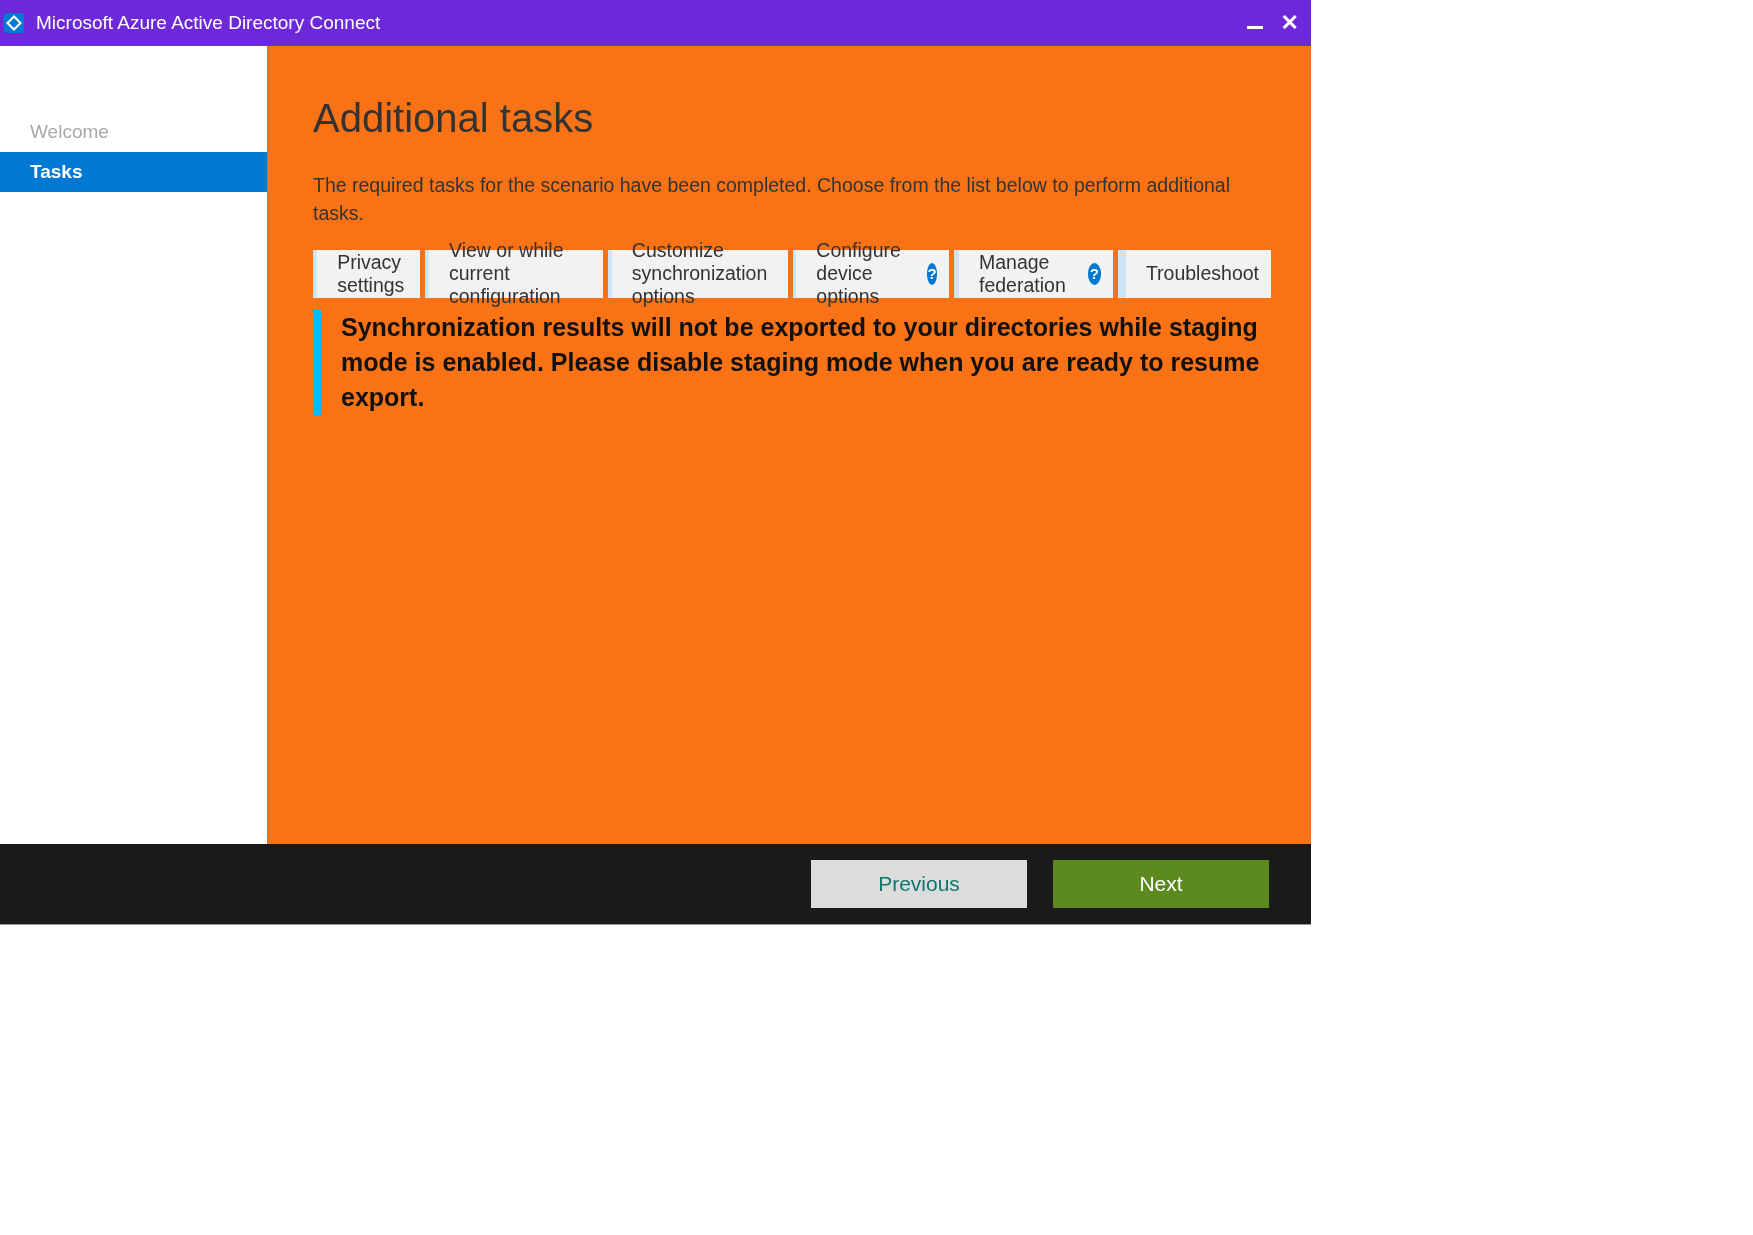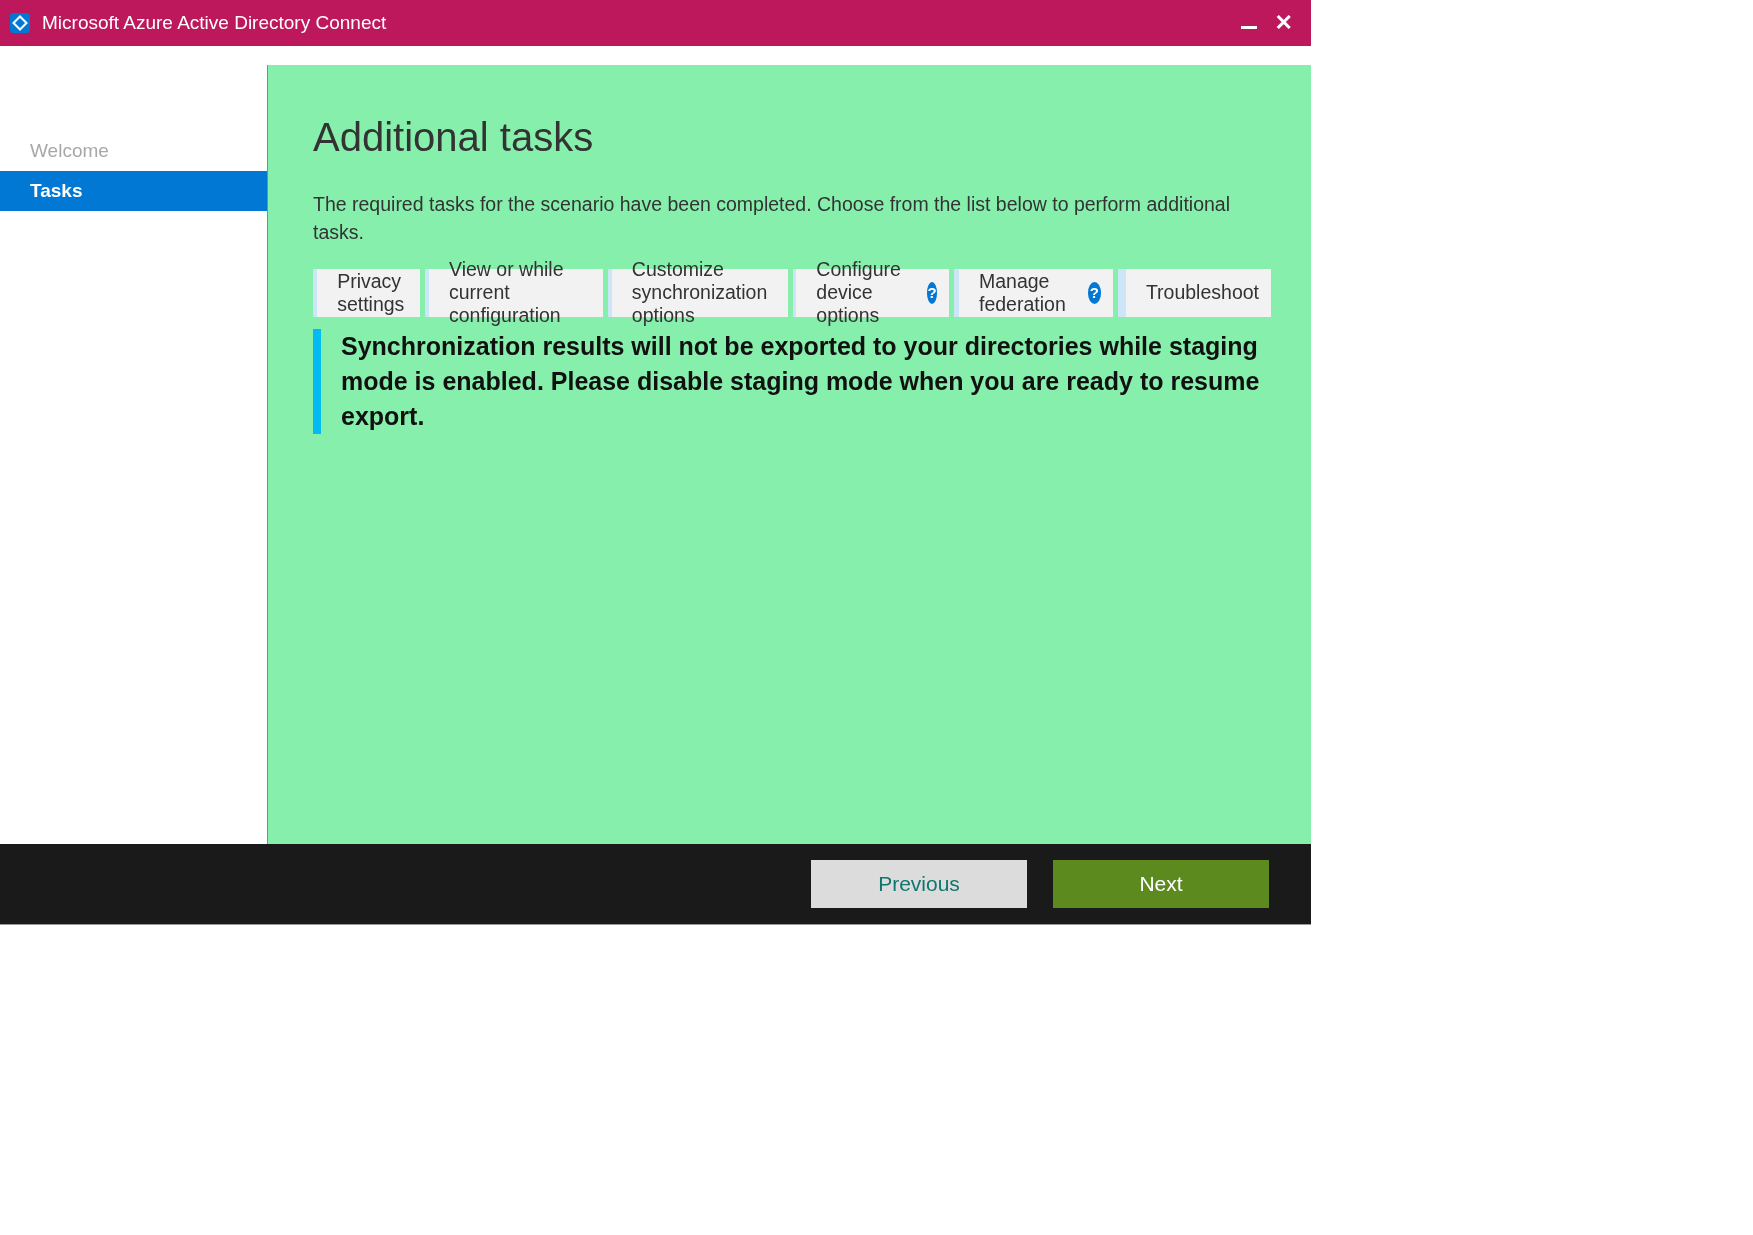--- a/index.html
+++ b/index.html
@@ -18,25 +18,25 @@
       width: 1311px;
       height: 925px;
       background: #fff;
       position: relative;
       display: flex;
       flex-direction: column;
       border-bottom: 1px solid #999;
     }
     .titlebar {
       height: 46px;
-      background: #be185d;
-      color: #fff;
-      display: flex;
-      align-items: center;
-      padding: 0 8px;
+      background: #6d28d9;
+      color: #fff;
+      display: flex;
+      align-items: center;
+      padding: 0 2px;
     }
     .titlebar-icon {
       width: 24px;
       height: 24px;
       margin-right: 10px;
       display: flex;
       align-items: center;
       justify-content: center;
     }
     .titlebar-title {
@@ -59,22 +59,21 @@
     .titlebar-close {
       font-size: 22px;
       font-weight: bold;
       cursor: pointer;
       line-height: 1;
     }
     .body-area {
       flex: 1;
       display: flex;
       position: relative;
-      background: #86efac;
-      margin-top: 19px;
+      background: #f97316;
     }
     .sidebar {
       width: 268px;
       background: #fff;
       border-right: 1px solid #888;
       padding-top: 66px;
     }
     .sidebar-item {
       padding: 9px 24px 9px 30px;
       font-size: 19px;

